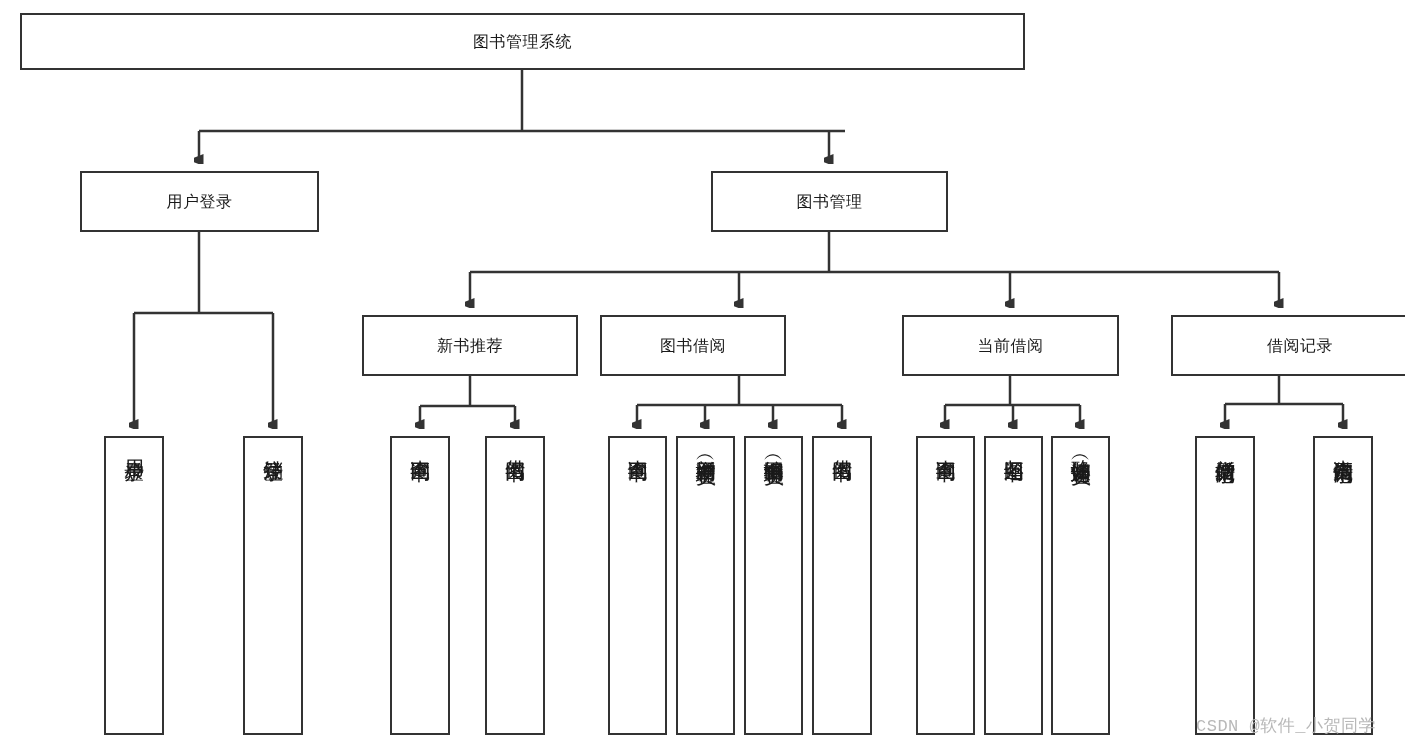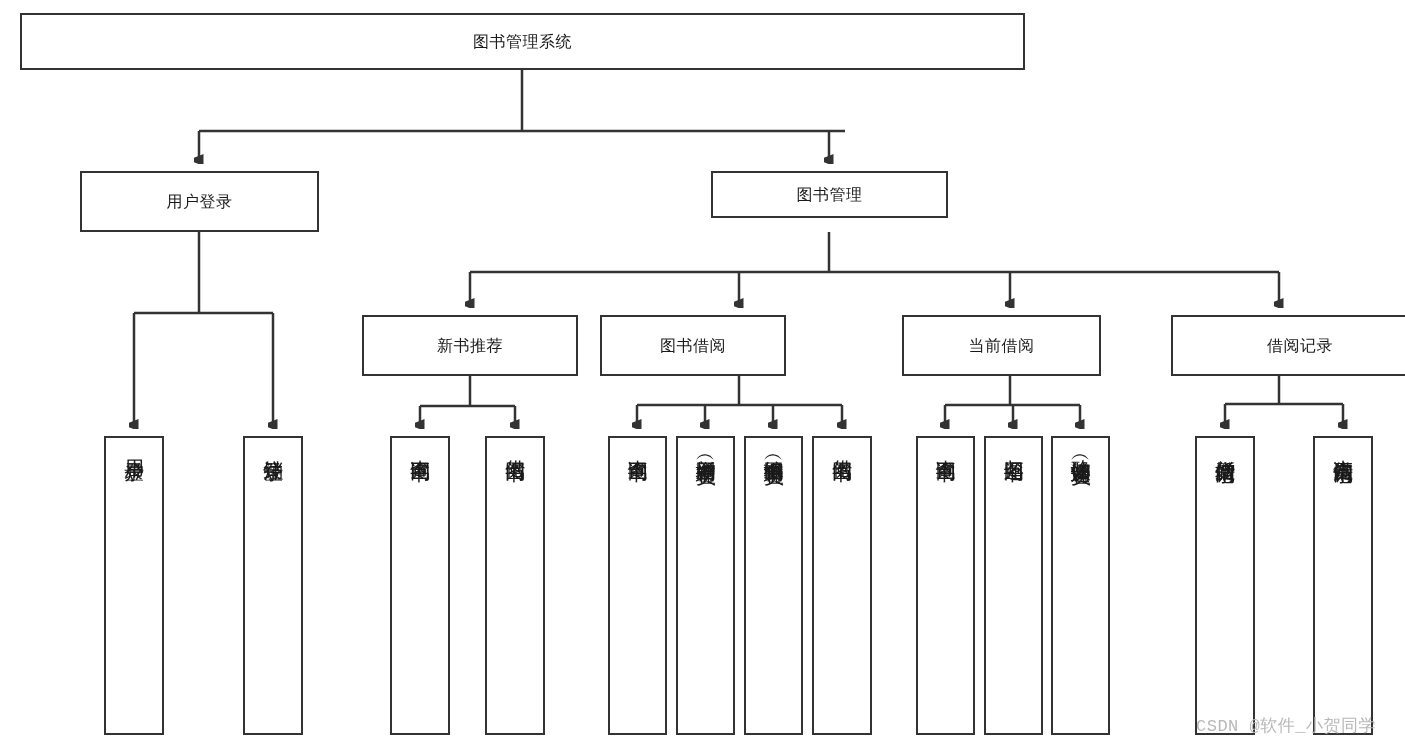--- a/index.html
+++ b/index.html
@@ -133,31 +133,31 @@
     </g>
   </svg>
 
   <div class="node root" style="left:20px;top:13px;width:1005px;height:57px;">
     <span class="node-label-h">图书管理系统</span>
   </div>
 
   <div class="node l2" style="left:80px;top:171px;width:239px;height:61px;">
     <span class="node-label-h">用户登录</span>
   </div>
-  <div class="node l2" style="left:711px;top:171px;width:237px;height:47px;">
+  <div class="node l2" style="left:711px;top:171px;width:237px;height:61px;">
     <span class="node-label-h">图书管理</span>
   </div>
 
   <div class="node l3" style="left:362px;top:315px;width:216px;height:61px;text-align:right;">
     <span class="node-label-h">新书推荐</span>
   </div>
   <div class="node l3" style="left:600px;top:315px;width:186px;height:61px;">
     <span class="node-label-h">图书借阅</span>
   </div>
-  <div class="node l3" style="left:902px;top:315px;width:199px;height:61px;">
+  <div class="node l3" style="left:902px;top:315px;width:217px;height:61px;">
     <span class="node-label-h">当前借阅</span>
   </div>
   <div class="node l3" style="left:1171px;top:315px;width:258px;height:61px;">
     <span class="node-label-h">借阅记录</span>
   </div>
 
   <div class="node leaf" style="left:104px;top:436px;width:60px;height:299px;">
     <span class="node-label-v">用户登录</span>
   </div>
   <div class="node leaf" style="left:243px;top:436px;width:60px;height:299px;">

